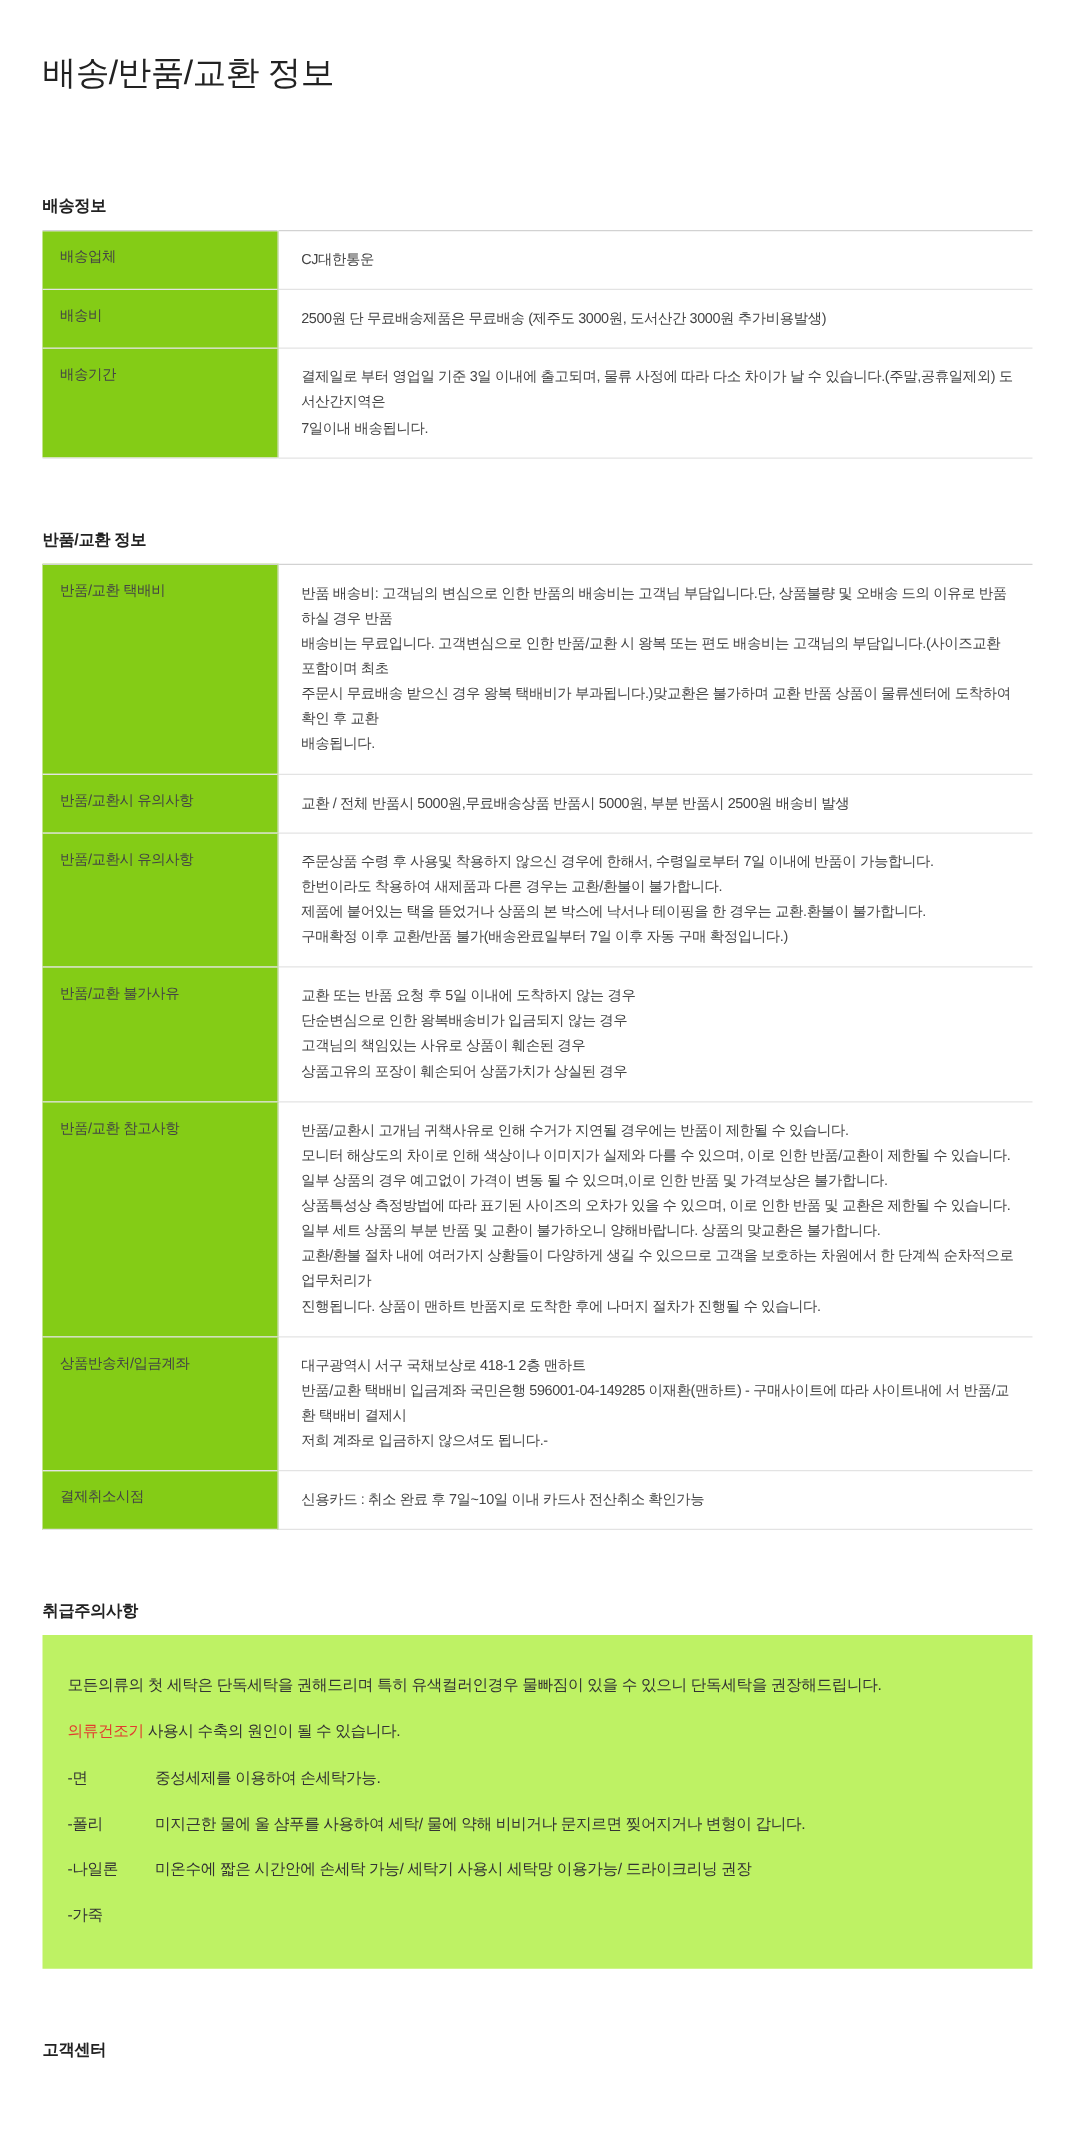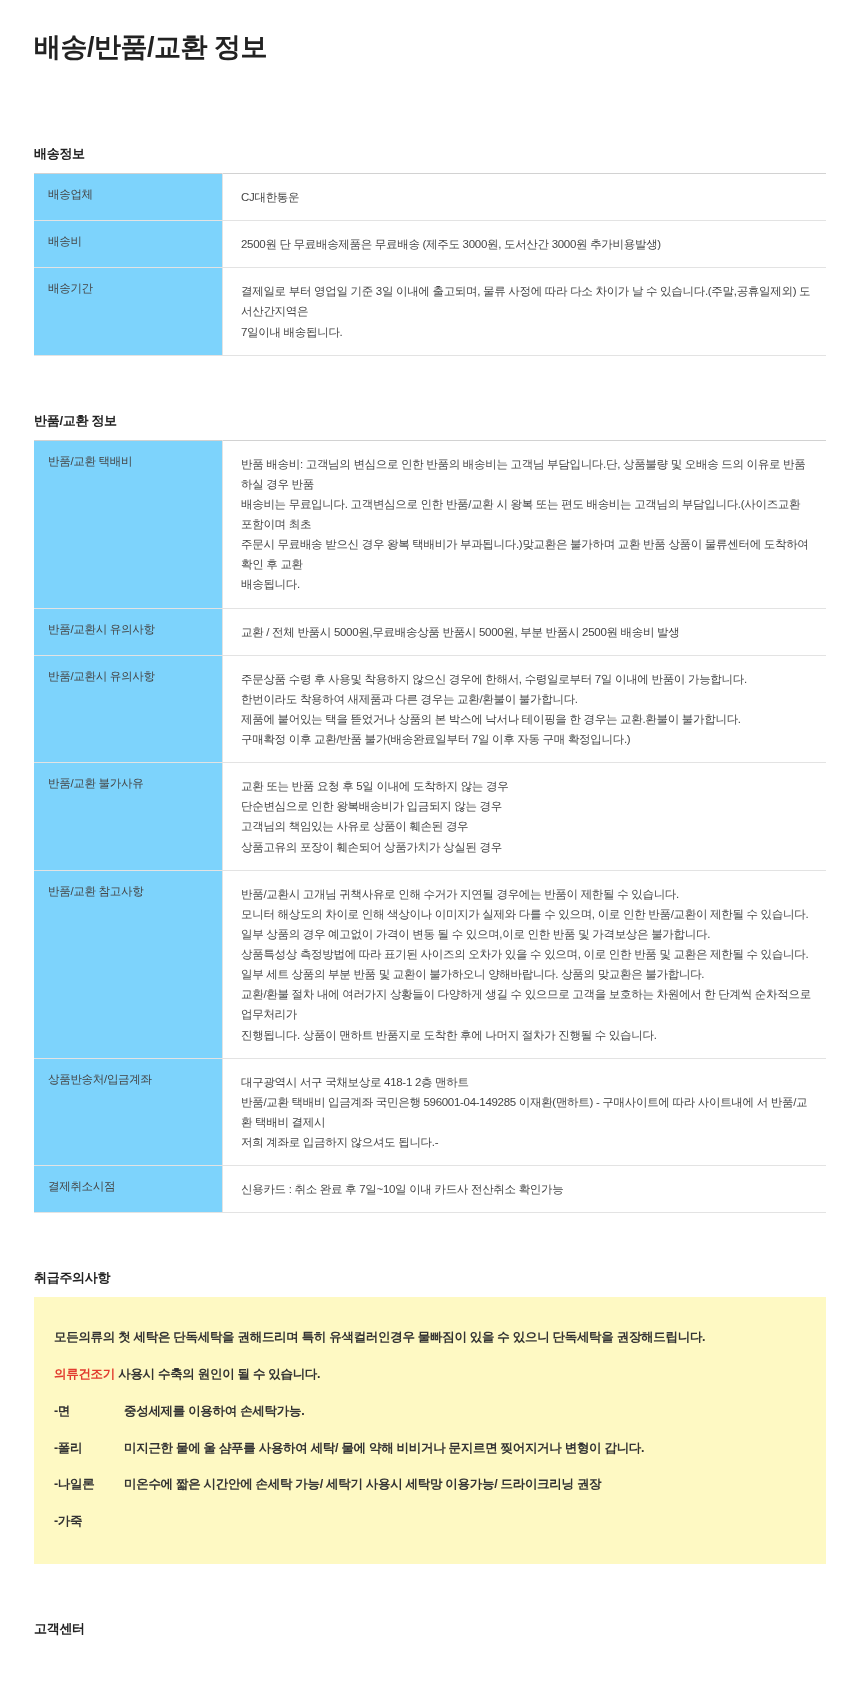--- a/index.html
+++ b/index.html
@@ -13,24 +13,24 @@
     color: #333333;
     -webkit-font-smoothing: antialiased;
   }
   .page {
     width: 860px;
     box-sizing: border-box;
     padding: 0 34px 40px 34px;
   }
   .page-title {
     font-size: 27px;
-    font-weight: bold;
+    font-weight: normal;
     color: #222222;
     letter-spacing: -0.5px;
-    padding-top: 29px;
+    padding-top: 40px;
     padding-bottom: 10px;
   }
   .section-heading {
     font-size: 13px;
     font-weight: bold;
     color: #222222;
     letter-spacing: -0.3px;
     margin-top: 56px;
     margin-bottom: 10px;
   }
@@ -38,45 +38,44 @@
 
   table.info {
     width: 100%;
     border-collapse: collapse;
     table-layout: fixed;
   }
   table.info tr { border-bottom: 1px solid #e3e3e3; }
   table.info tr:first-child { border-top: 1px solid #d2d2d2; }
   table.info th {
     width: 160px;
-    background: #7dd3fc;
+    background: #84cc16;
     text-align: left;
     vertical-align: top;
     font-weight: normal;
     font-size: 11.5px;
     color: #444444;
     padding: 13px 14px 13px 14px;
     letter-spacing: -0.3px;
     border-right: 1px solid #e3e3e3;
   }
   table.info td {
     vertical-align: top;
     font-size: 11.5px;
     color: #444444;
     padding: 13px 14px 13px 18px;
     line-height: 1.75;
     letter-spacing: -0.3px;
   }
   td .line { display: block; }
 
   .care-box {
-    background: #fef9c3;
+    background: #bef264;
     padding: 22px 20px 24px 20px;
     margin-top: 2px;
-    font-weight: bold;
   }
   .care-line {
     font-size: 12.5px;
     color: #333333;
     letter-spacing: -0.3px;
     padding: 9px 0;
     line-height: 1.5;
   }
   .care-line .hl { color: #e23b2e; }
   .care-row {

